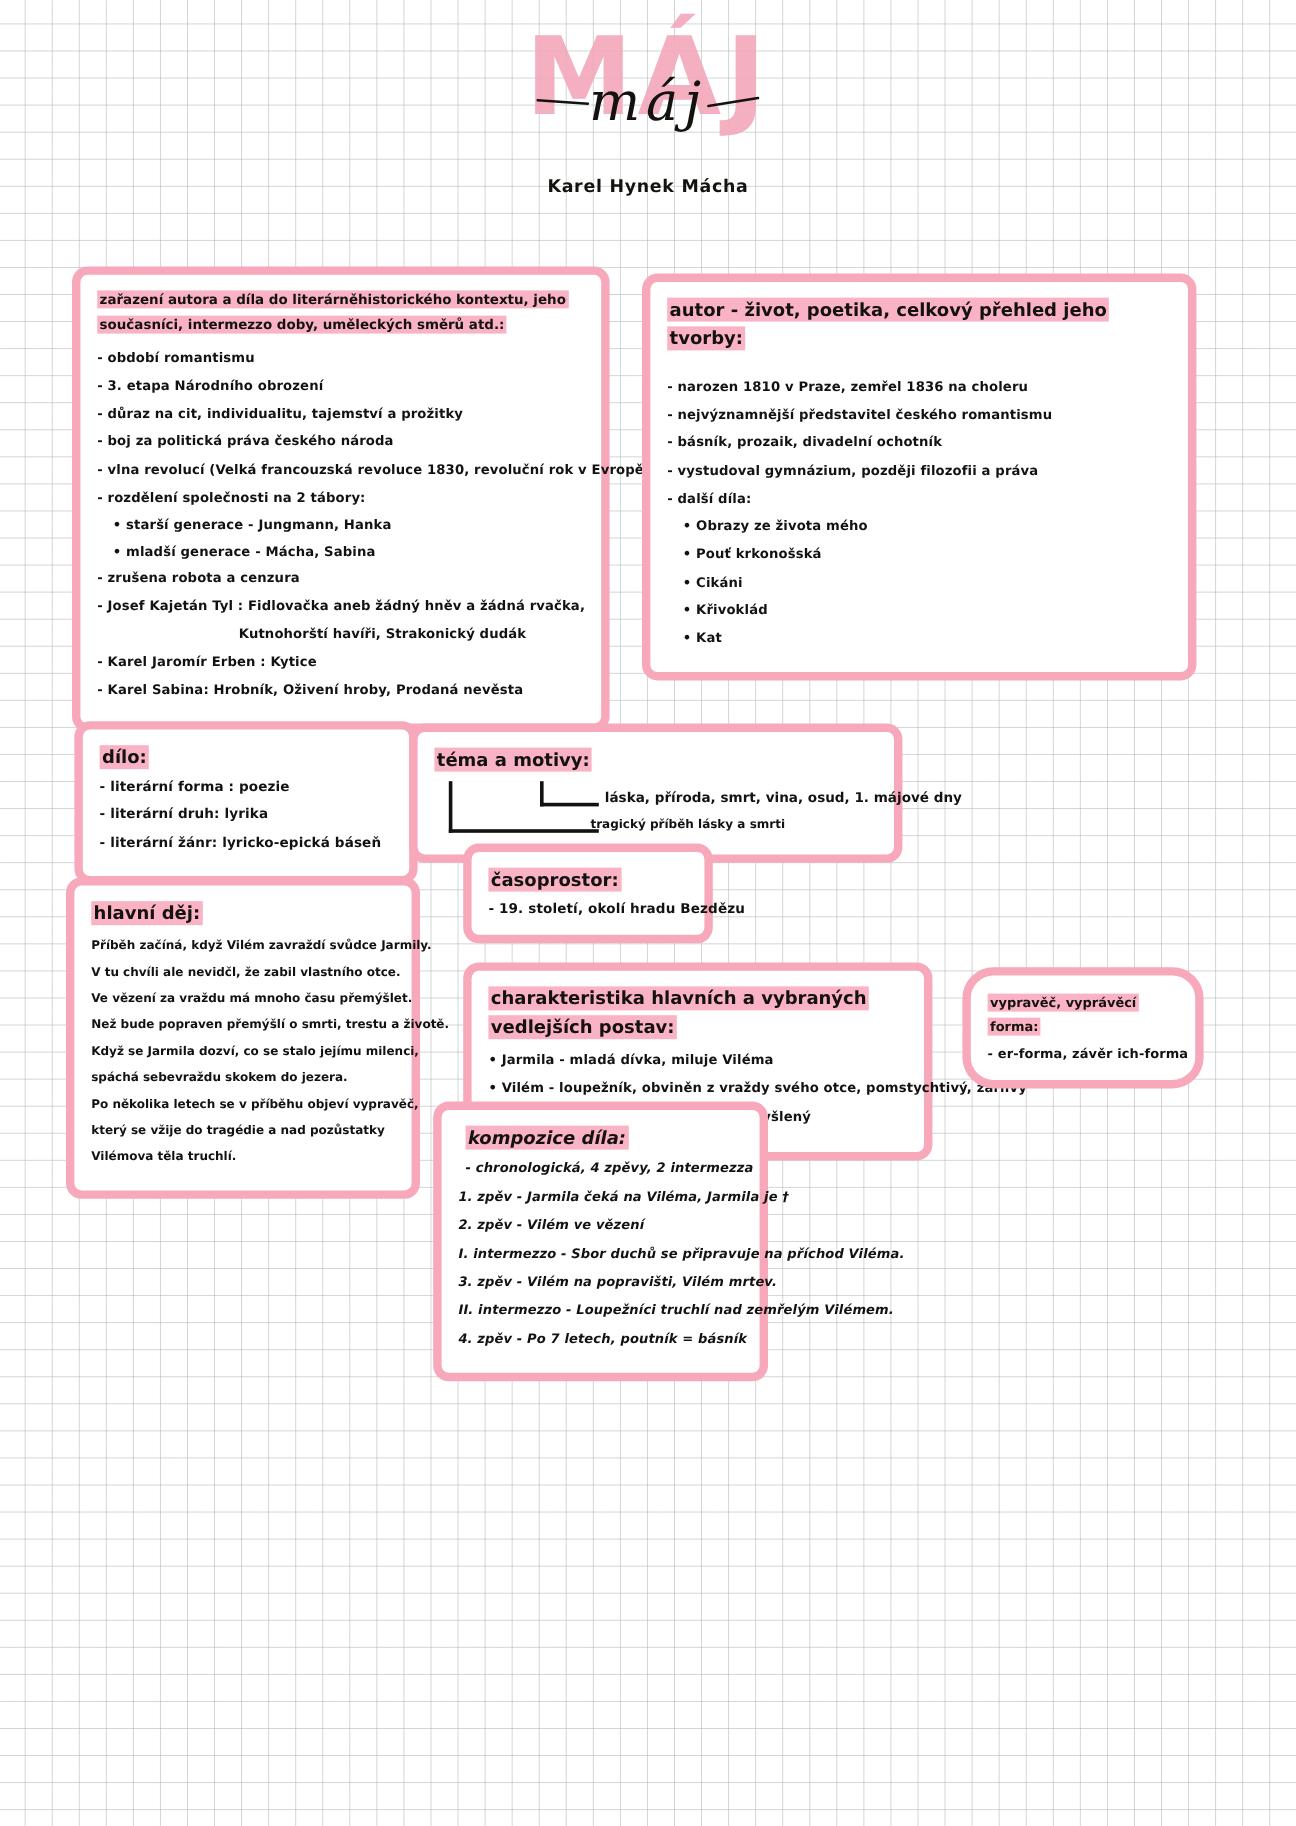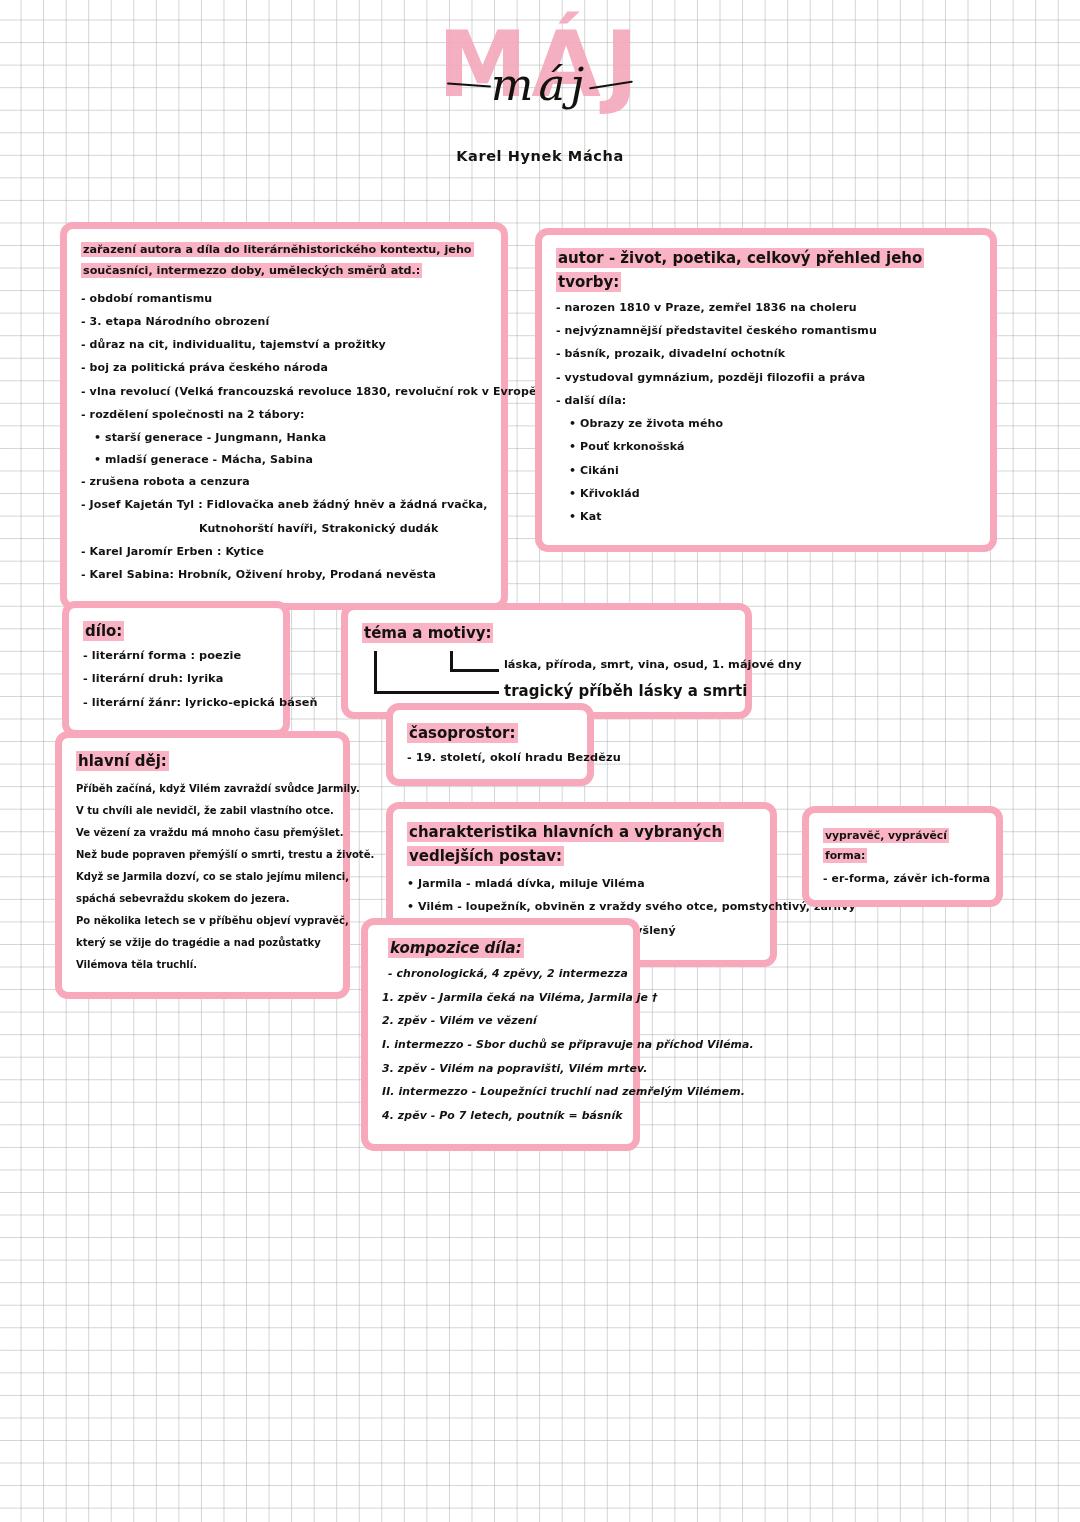--- a/index.html
+++ b/index.html
@@ -116,37 +116,37 @@
   ul.lines li.dot::before { content: "• "; }
   ul.lines li.plain { white-space: nowrap; }
   ul.lines li.cont {
     padding-left: 118px;
   }
   .lvl1 { padding-left: 4px; }
 
   
   #card-context  { left: 60px;  top: 222px; width: 448px; }
   #card-author   { left: 535px; top: 228px; width: 462px; }
-  #card-work     { left: 62px;  top: 601px; width: 228px; }
+  #card-work     { left: 62px;  top: 601px; width: 286px; }
   #card-theme    { left: 341px; top: 603px; width: 411px; }
   #card-time     { left: 386px; top: 703px; width: 208px; }
   #card-plot     { left: 55px;  top: 731px; width: 295px; }
   #card-chars    { left: 386px; top: 802px; width: 391px; }
-  #card-narrator { left: 802px; top: 806px; width: 201px; }
+  #card-narrator { left: 802px; top: 806px; width: 201px; border-radius: 26px; }
   #card-comp     { left: 361px; top: 918px; width: 279px; font-style: italic; }
 
   #card-context ul.lines li,
   #card-author ul.lines li { line-height: 1.62; }
   #card-context { padding-top: 9px; }
   #card-context .card-title { font-size: 11.2px; line-height: 1.72; }
   #card-context ul.lines { margin-top: 9px; }
   #card-context ul.lines li { margin-bottom: 5.5px; font-size: 11px; }
   #card-context ul.lines li.dot { margin-bottom: 4px; }
 
-  #card-author ul.lines { margin-top: 4px; }
+  #card-author ul.lines { margin-top: 19px; }
   #card-author ul.lines li { margin-bottom: 5.5px; font-size: 11px; }
 
   #card-work ul.lines li { margin-bottom: 6px; }
 
   
   .bracket-area {
     position: relative;
     height: 50px;
     margin-top: 2px;
   }
@@ -167,22 +167,22 @@
   .br-text-top {
     position: absolute;
     left: 142px; top: 9px;
     font-size: 11.3px;
     font-weight: 700;
     color: #141210;
     white-space: nowrap;
   }
   .br-text-bottom {
     position: absolute;
-    left: 142px; top: 33px;
-    font-size: 15px;
+    left: 130px; top: 33px;
+    font-size: 10px;
     font-weight: 700;
     color: #141210;
     white-space: nowrap;
   }
 
   #card-plot .plot-line {
     font-size: 10px;
     font-weight: 700;
     color: #141210;
     line-height: 1.55;

